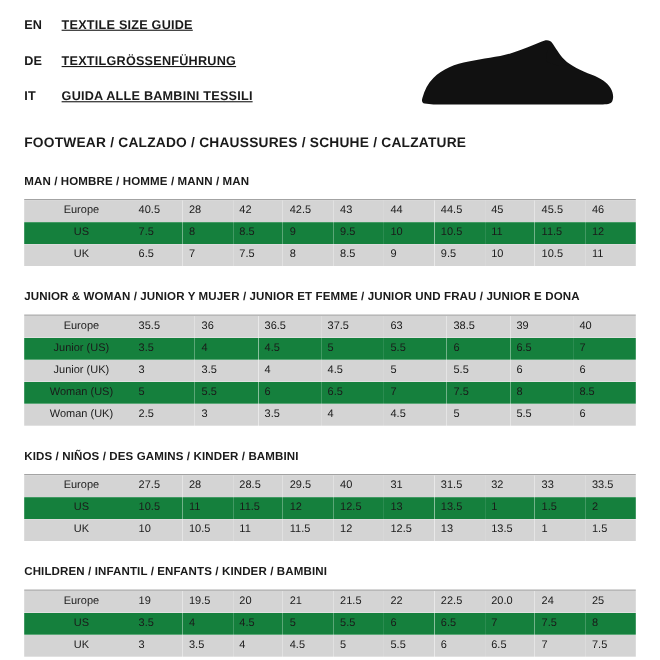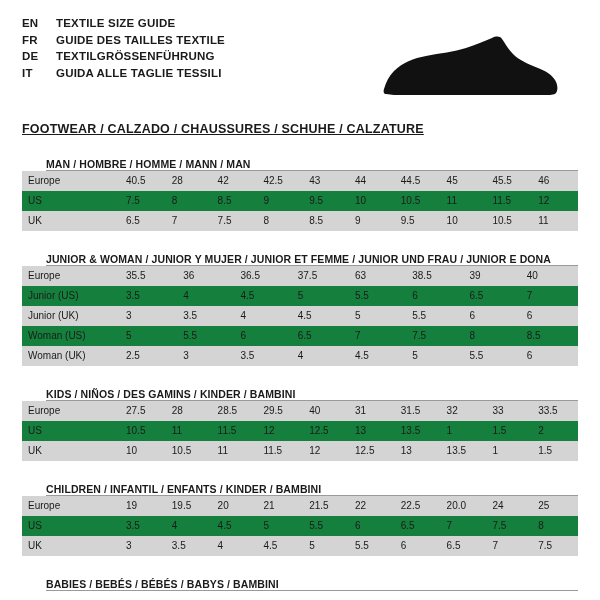--- a/index.html
+++ b/index.html
@@ -24,62 +24,61 @@
 
   
   .header {
     display: flex;
     align-items: flex-start;
     justify-content: space-between;
   }
   .lang-block {
     display: flex;
     flex-direction: column;
-    gap: 1px;
+    gap: 17px;
   }
   .lang-row {
     display: flex;
     font-size: 11.5px;
     line-height: 15.5px;
     font-weight: bold;
     letter-spacing: 0.2px;
   }
   .lang-code {
     width: 34px;
     flex: none;
   }
   .lang-text {
     white-space: nowrap;
+    text-decoration: underline;
   }
 
   .shoe-art {
     margin-top: 16px;
     margin-right: 18px;
   }
 
   .footwear-title {
     margin-top: 14px;
     font-size: 12.5px;
     font-weight: bold;
     letter-spacing: 0.2px;
-    text-decoration: underline;
   }
 
   
   .section {
     margin-top: 22px;
   }
   .section-title {
     font-size: 10.5px;
     font-weight: bold;
     letter-spacing: 0.1px;
-    padding-bottom: 0;
+    padding-bottom: 10px;
     border-bottom: 1px solid #9a9a9a;
     margin-bottom: 0;
-    margin-left: 24px;
   }
   table {
     border-collapse: collapse;
     width: 100%;
     table-layout: fixed;
   }
   td {
     font-size: 10px;
     line-height: 12px;
     padding: 4px 0 4px 6px;
@@ -87,21 +86,21 @@
     white-space: nowrap;
     overflow: hidden;
   }
   tr.shaded td {
     background: #d4d4d4;
   }
   tr.plain td {
     background: #15803d;
   }
   td.label {
-    text-align: left;
+    text-align: center;
     margin-top: 12px;
   }
   td.val {
     text-align: left;
   }
 
   
   .tbl-man td:first-child { width: 92px; }
   .tbl-jw td:first-child { width: 92px; }
   .tbl-kids td:first-child { width: 92px; }
@@ -112,30 +111,26 @@
 
 <div class="page">
 
   <div class="header">
     <div class="lang-block">
       <div class="lang-row">
         <span class="lang-code">EN</span>
         <span class="lang-text">TEXTILE SIZE GUIDE</span>
       </div>
       <div class="lang-row">
-        <span class="lang-code">FR</span>
-        <span class="lang-text">GUIDE DES TAILLES TEXTILE</span>
-      </div>
-      <div class="lang-row">
         <span class="lang-code">DE</span>
         <span class="lang-text">TEXTILGRÖSSENFÜHRUNG</span>
       </div>
       <div class="lang-row">
         <span class="lang-code">IT</span>
-        <span class="lang-text">GUIDA ALLE TAGLIE TESSILI</span>
+        <span class="lang-text">GUIDA ALLE BAMBINI TESSILI</span>
       </div>
     </div>
 
     <div class="shoe-art">
       <svg width="180" height="72" viewBox="0 0 180 72" xmlns="http://www.w3.org/2000/svg">
         <path fill="#111111" d="M6,62 C4,62 3,60 4,57 C6,50 9,44 14,39 C22,31 34,26 46,24 C60,21 74,20 86,16 C96,13 104,9 112,6 C116,4 120,4 122,7 C125,11 128,17 133,22 C139,28 148,32 158,36 C166,39 172,43 175,48 C178,53 178,58 176,61 C174,63 170,63 164,63 L14,63 Z"></path>
         <path fill="#111111" d="M120,10 C124,16 129,23 136,28 C129,28 122,27 117,24 C116,19 117,14 120,10 Z"></path>
       </svg>
     </div>
   </div>

